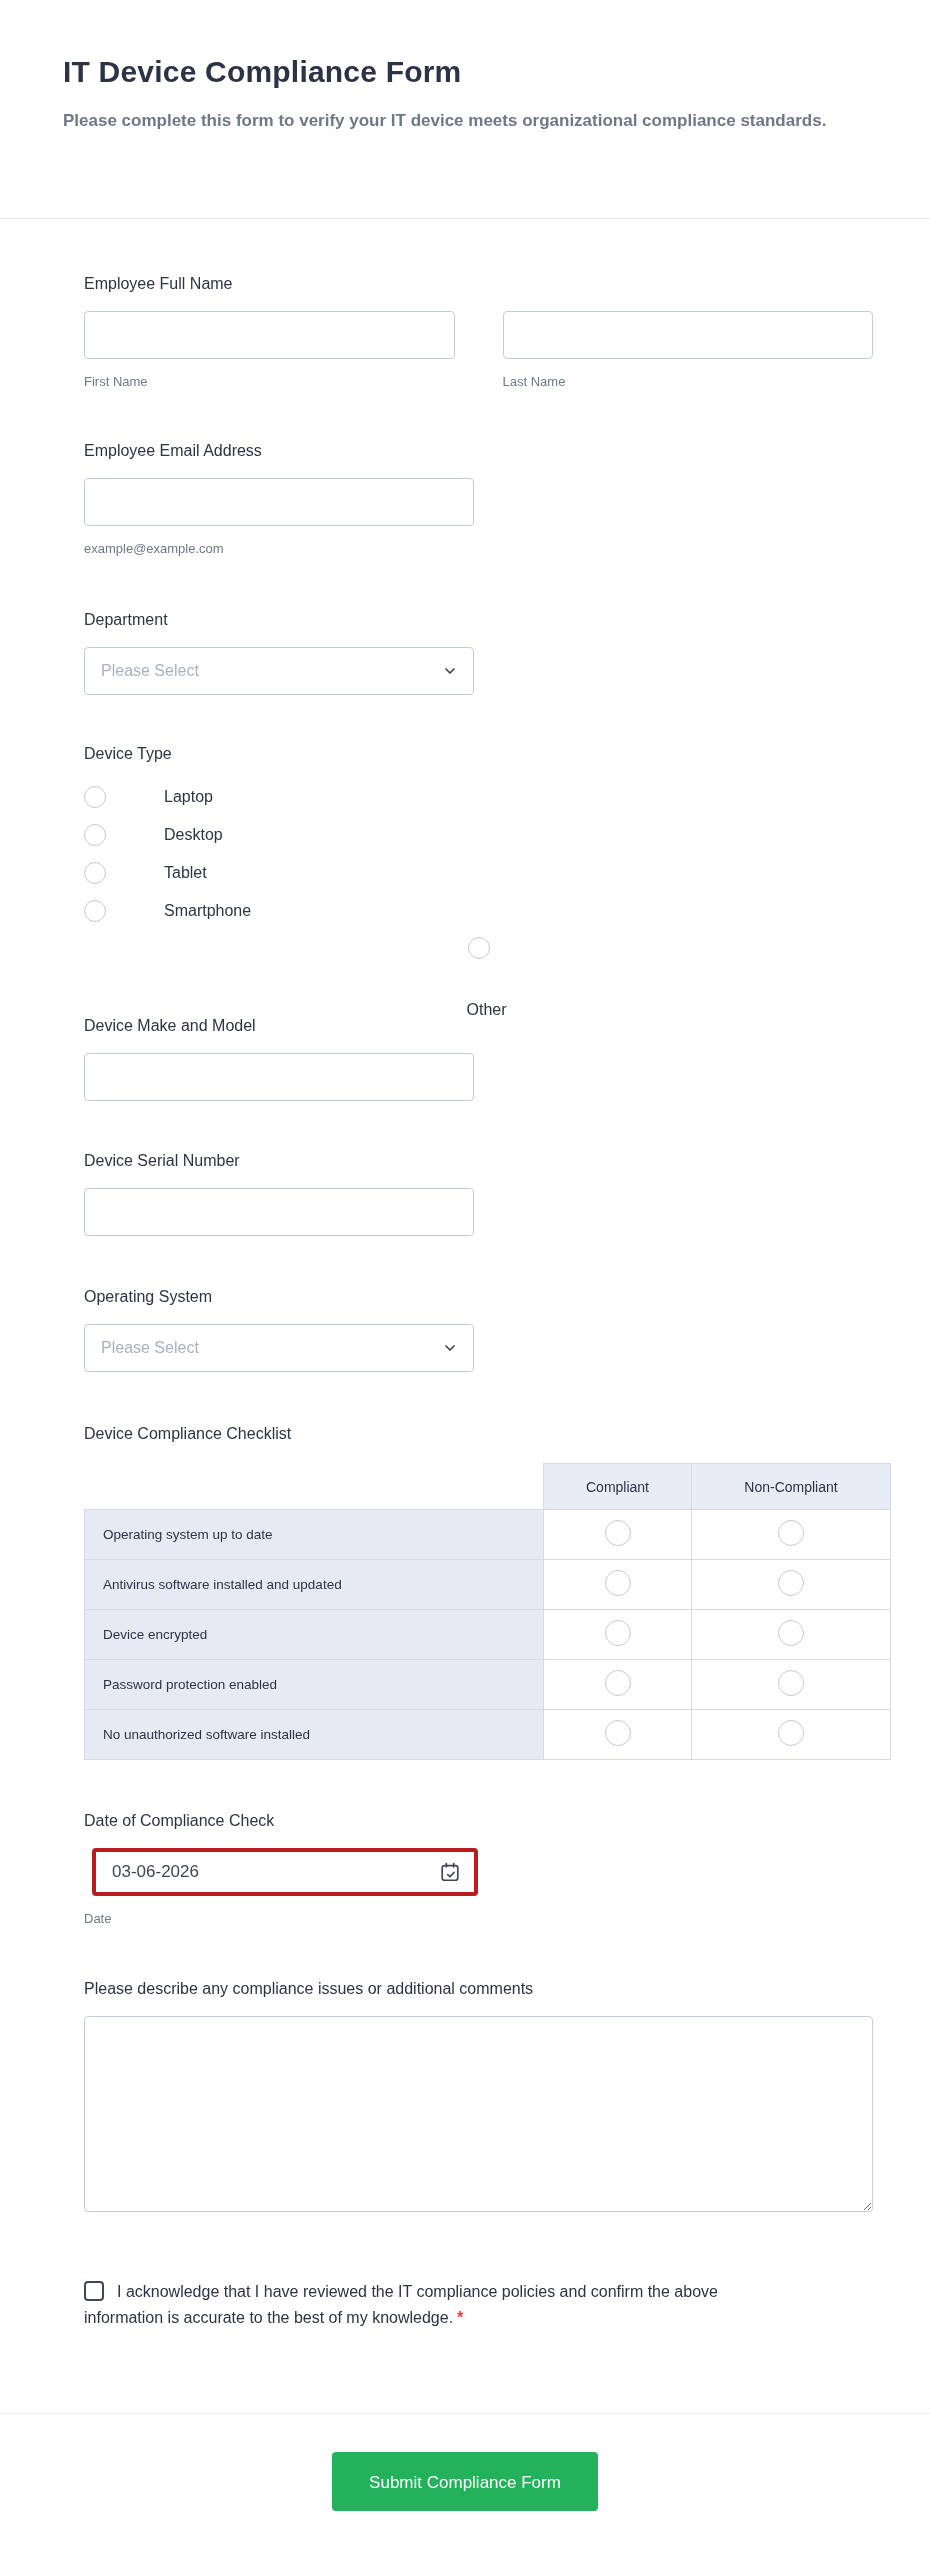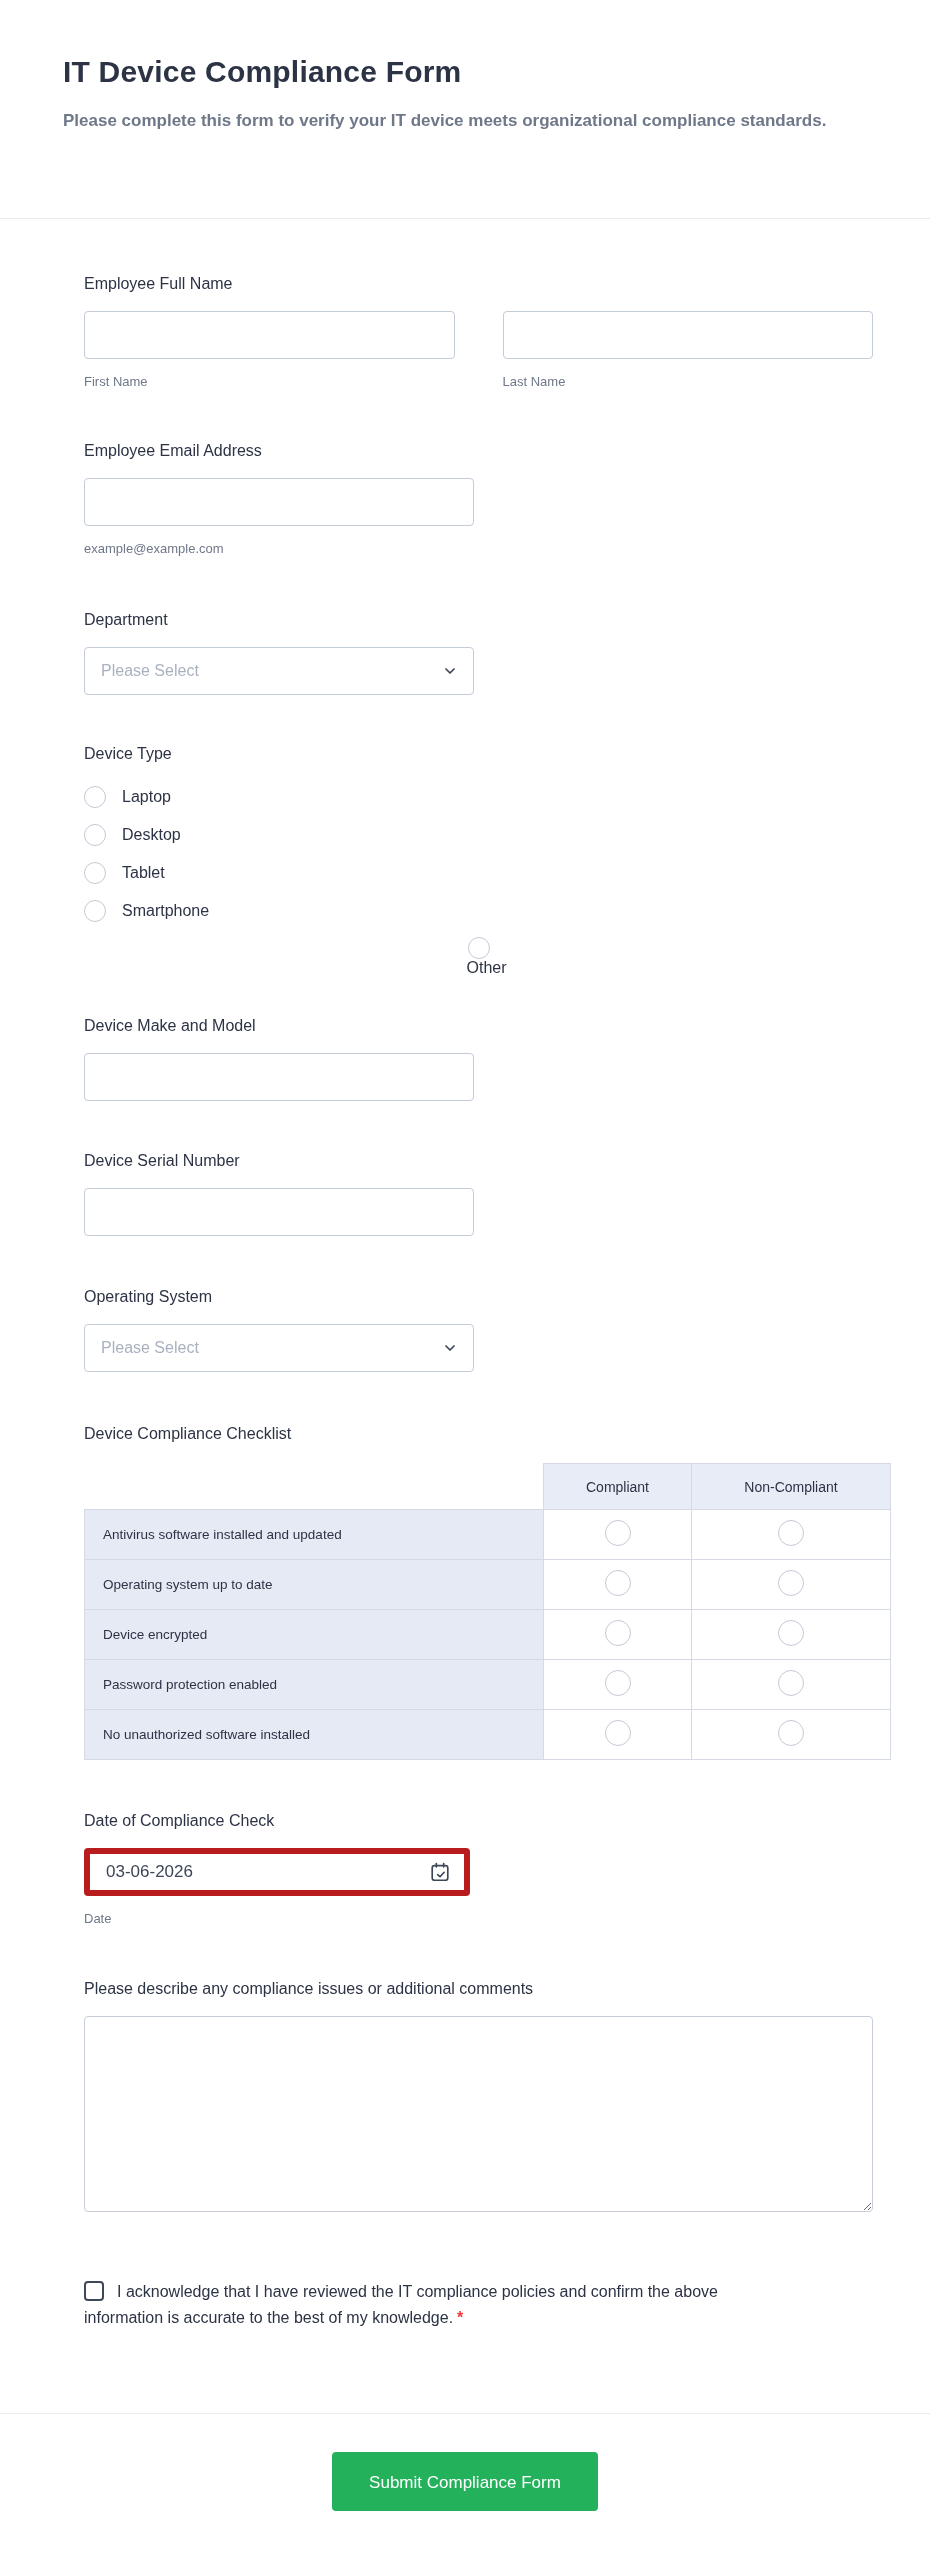--- a/index.html
+++ b/index.html
@@ -30,21 +30,21 @@
   
   .selectbox {
     margin-top: 16px; width: 390px; height: 48px;
     border: 1px solid #c4cbd9; border-radius: 4px; background: #fff;
     display: flex; align-items: center; justify-content: space-between;
     padding: 0 15px 0 16px; cursor: pointer;
   }
   .select-value { font-size: 16px; color: #a9b1c0; }
   
   .radios { margin-top: 20px; }
-  .radio-row { display: flex; align-items: center; height: 24px; margin-bottom: 14px; cursor: pointer; }
+  .radio-row { display: flex; align-items: center; height: 24px; margin-bottom: 14px; cursor: pointer; gap: 42px; }
   .radio-row:last-child { margin-bottom: 0; flex-direction: column; }
   .radio-circle {
     width: 22px; height: 22px; border: 1px solid #c3c9d6; border-radius: 50%;
     background: #fff; flex: 0 0 auto;
   }
   .radio-text { margin-left: 16px; font-size: 16px; color: #2c3345; }
   
   .matrix { border-collapse: collapse; table-layout: fixed; width: 806px; margin-top: 18px; }
   .matrix col.c-label { width: 459px; }
   .matrix col.c-a { width: 148px; }
@@ -57,23 +57,24 @@
     padding: 0 10px 0 18px; text-align: left; font-weight: 400;
   }
   .matrix td.cell { background: #fff; text-align: center; vertical-align: middle; }
   .cell-radio {
     display: inline-block; width: 26px; height: 26px;
     border: 1px solid #c4cad7; border-radius: 50%; background: #fff; cursor: pointer;
   }
   
   .datebox {
     margin-top: 16px; width: 386px; height: 48px;
-    border: 6px solid #b91c1c; border-radius: 4px; background: #fff;
+    border: 4px solid #b91c1c; border-radius: 4px; background: #fff;
     display: flex; align-items: center; justify-content: space-between;
     padding: 0 13px 0 16px;
+    margin-left: 8px;
   }
   .date-value { font-size: 17px; color: #3d4657; }
   
   .ta {
     display: block; margin-top: 16px; width: 100%; height: 196px;
     border: 1px solid #c6ccda; border-radius: 4px; resize: vertical;
     padding: 10px 12px; font-size: 16px; color: #2c3345; outline: none;
     font-family: "Liberation Sans", "DejaVu Sans", sans-serif;
   }
   
@@ -194,26 +195,26 @@
         </colgroup>
       <thead>
         <tr>
           <th class="corner"></th>
           <th>Compliant</th>
           <th>Non-Compliant</th>
         </tr>
       </thead>
       <tbody>
         <tr>
+          <td class="rowlabel">Operating system up to date</td>
+          <td class="cell"><span class="cell-radio"></span></td>
+          <td class="cell"><span class="cell-radio"></span></td>
+        </tr>
+        <tr>
           <td class="rowlabel">Antivirus software installed and updated</td>
-          <td class="cell"><span class="cell-radio"></span></td>
-          <td class="cell"><span class="cell-radio"></span></td>
-        </tr>
-        <tr>
-          <td class="rowlabel">Operating system up to date</td>
           <td class="cell"><span class="cell-radio"></span></td>
           <td class="cell"><span class="cell-radio"></span></td>
         </tr>
         <tr>
           <td class="rowlabel">Device encrypted</td>
           <td class="cell"><span class="cell-radio"></span></td>
           <td class="cell"><span class="cell-radio"></span></td>
         </tr>
         <tr>
           <td class="rowlabel">Password protection enabled</td>

